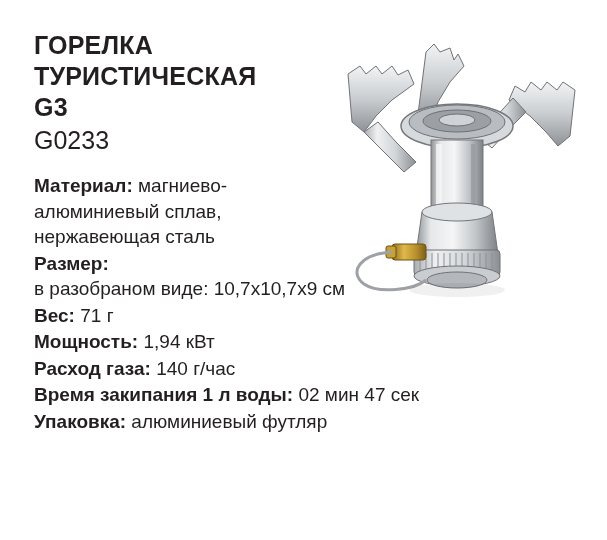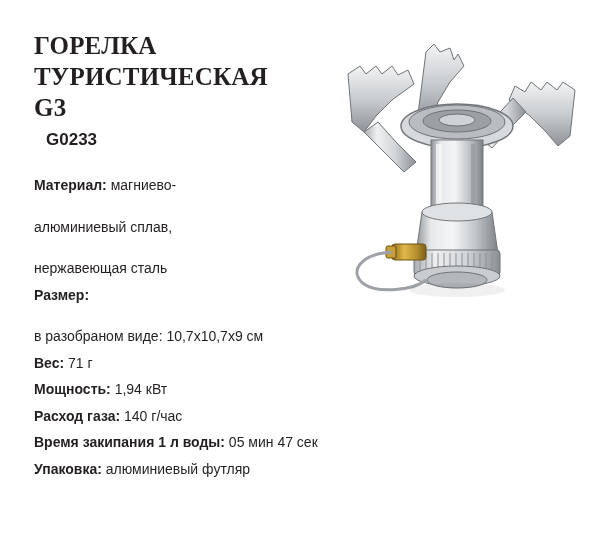--- a/index.html
+++ b/index.html
@@ -26,47 +26,45 @@
     top: 30px;
     width: 420px;
   }
   .title {
     font-size: 25px;
     font-weight: bold;
     line-height: 31px;
     letter-spacing: 0.2px;
     margin: 0 0 2px 0;
     white-space: pre-line;
-    font-family: Liberation Serif, serif;
   }
   .sku {
-    font-size: 17px;
-    font-weight: bold;
+    font-size: 25px;
+    font-weight: normal;
     line-height: 30px;
-    margin: 0 0 18px 12px;
+    margin: 0 0 18px 0;
   }
   .specs {
-    font-size: 14px;
+    font-size: 19px;
     line-height: 25.5px;
   }
   .spec-row {
     margin-bottom: 1px;
   }
   .spec-label {
     font-weight: bold;
   }
   .spec-value {
     font-weight: normal;
   }
   .spec-block-material {
     margin-bottom: 1px;
   }
   .spec-sub {
     font-weight: normal;
-    margin-top: 16px;
   }
   
   .product-image {
     position: absolute;
     left: 330px;
     top: 22px;
     width: 260px;
     height: 285px;
   }
   .product-image svg {
@@ -195,21 +193,21 @@
 
       <div class="spec-row">
         <span class="spec-label">Мощность:</span><span class="spec-value"> 1,94 кВт</span>
       </div>
 
       <div class="spec-row">
         <span class="spec-label">Расход газа:</span><span class="spec-value"> 140 г/час</span>
       </div>
 
       <div class="spec-row">
-        <span class="spec-label">Время закипания 1 л воды:</span><span class="spec-value"> 05 мин 47 сек</span>
+        <span class="spec-label">Время закипания 1 л воды:</span><span class="spec-value"> 02 мин 47 сек</span>
       </div>
 
       <div class="spec-row">
         <span class="spec-label">Упаковка:</span><span class="spec-value"> алюминиевый футляр</span>
       </div>
 
     </div>
   </div>
 </div>
 

